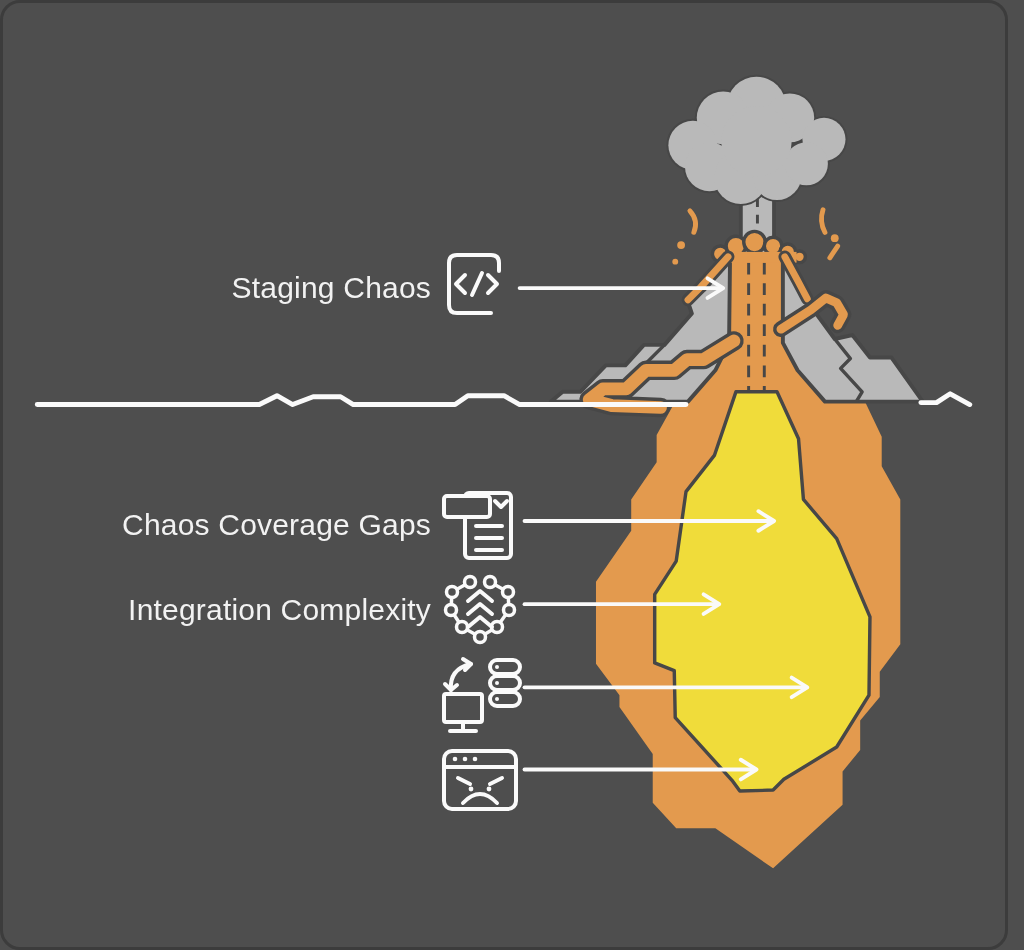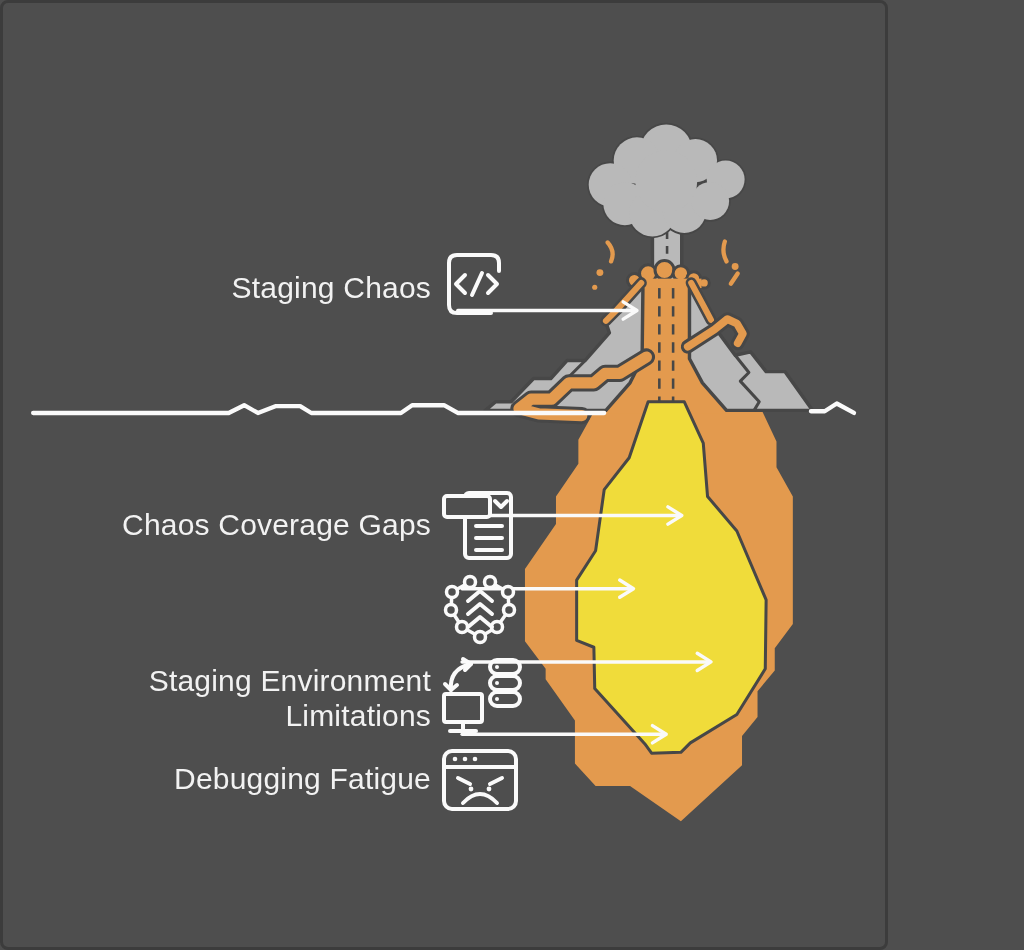--- a/index.html
+++ b/index.html
@@ -1,22 +1,22 @@
 <!DOCTYPE html>
 <html style="--bg: #4e4e4e; --border: #3c3c3c; --smoke: #b9b9b9; --rock: #b9b9b9; --outline: #474747; --lava: #e39a4e; --magma: #f0dc3a; --line: #fafafa; --text: #f2f2f2;"><head>
 <meta charset="utf-8">
 <style>
   :root{
     --bg:#4e4e4e; --border:#3c3c3c; --smoke:#b9b9b9; --rock:#b9b9b9;
     --outline:#474747; --lava:#e39a4e; --magma:#f0dc3a; --line:#fafafa; --text:#f2f2f2;
   }
   html,body{margin:0;padding:0;background:var(--bg);}
   .card{
-    position:relative;width:888px;height:950px;box-sizing:border-box;
-    background:var(--bg);border:3px solid var(--border);border-radius:8px;overflow:hidden;
+    position:relative;width:1008px;height:950px;box-sizing:border-box;
+    background:var(--bg);border:3px solid var(--border);border-radius:20px;overflow:hidden;
     font-family:"Liberation Sans",sans-serif;
   }
   .art{position:absolute;left:0;top:0;width:100%;height:100%;}
   .label{
     position:absolute;left:98px;width:330px;text-align:right;
     color:var(--text);font-size:30px;line-height:35px;font-weight:400;letter-spacing:.2px;
   }
   .icon{position:absolute;}
   .icon path,.icon rect,.icon line,.icon circle{vector-effect:non-scaling-stroke;}
 </style>
@@ -142,22 +142,21 @@
         </g>
       <g>
           <path d="M 533,776 H 768"></path>
           <path d="M 754,766 L 770,776 L 754,786"></path>
         </g>
     </g>
   </svg>
 
   <div class="label" style="top:267px">Staging Chaos</div>
   <div class="label" style="top:504px">Chaos Coverage Gaps</div>
-  <div class="label" style="top:660px">Staging Environment Limitations</div>
-  <div class="label" style="top:758px">Debugging Fatigue</div>
+  <div class="label" style="top:589px">Integration Complexity</div>
 
   <svg class="icon" style="left:438px;top:246px" width="66" height="70" viewBox="0 0 66 70">
     <g fill="none" stroke="var(--line)" stroke-width="4" stroke-linecap="round" stroke-linejoin="round">
       <path d="M 58,22 V 14 Q 58,6 50,6 H 16 Q 8,6 8,14 V 56 Q 8,64 16,64 H 50"></path>
       <path d="M 24,26 L 15,35 L 24,44"></path>
       <path d="M 31,46 L 41,24"></path>
       <path d="M 47,26 L 56,35 L 47,44"></path>
     </g>
   </svg>
 

